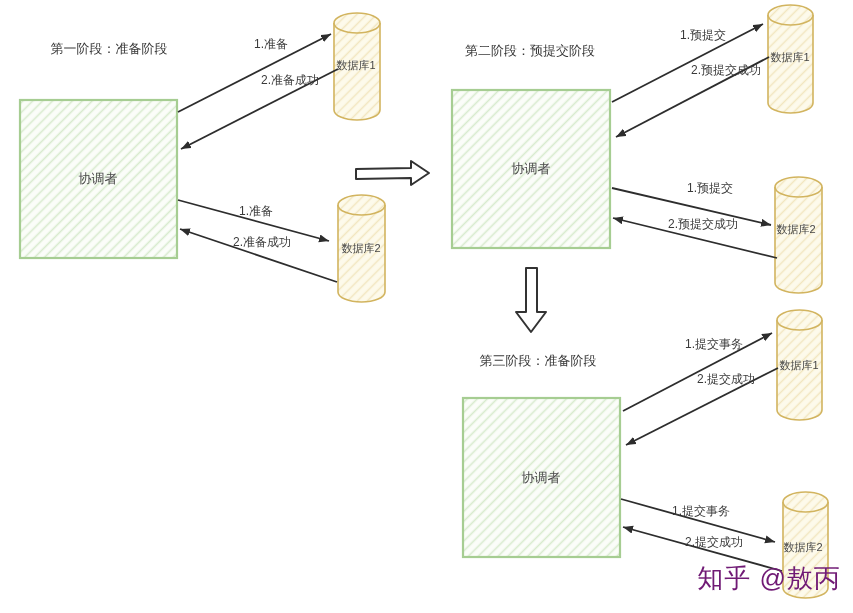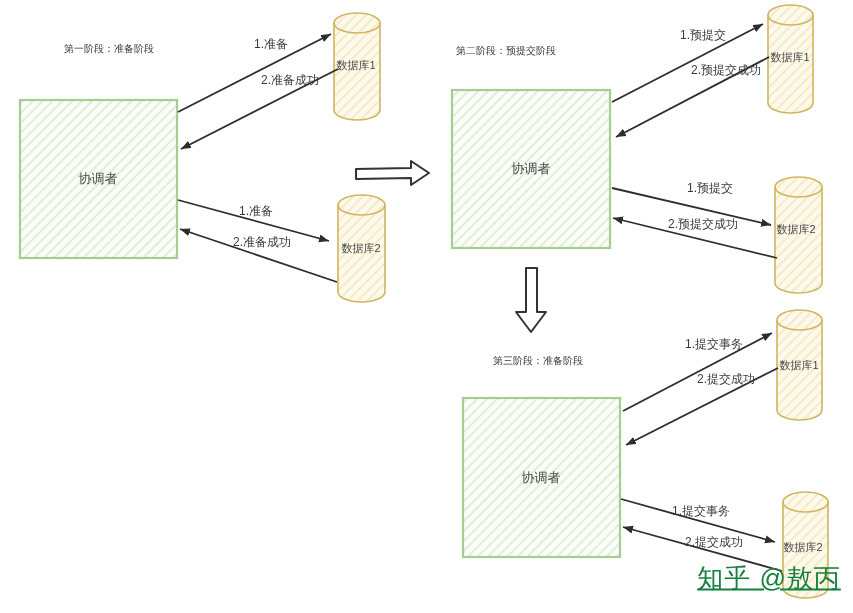--- a/index.html
+++ b/index.html
@@ -2,25 +2,25 @@
 <html><head>
 <meta charset="utf-8">
 <style>
   html,body { margin:0; padding:0; background:#ffffff; }
   .canvas {
     position:relative; width:853px; height:613px; background:#ffffff;
     font-family:"Liberation Sans","DejaVu Sans",sans-serif; overflow:hidden;
   }
   .layer { position:absolute; left:0; top:0; }
   .t { position:absolute; transform:translate(-50%,-50%); white-space:nowrap; color:#3d3d3d; }
-  .title { font-size:10px; color:#383838; }
+  .title { font-size:13px; color:#383838; }
   .node-label { font-size:13px; color:#4a4a4a; }
   .db-label { font-size:11px; color:#454545; }
   .msg { font-size:12px; color:#3a3a3a; }
-  .watermark { font-size:26px; color:#15803d; letter-spacing:1px;text-decoration:underline; }
+  .watermark { font-size:26px; color:#701a75; letter-spacing:1px; }
   .coord { fill:url(#hg); stroke:#a6cd92; stroke-width:2.2; }
   .cyl { fill:url(#hy); stroke:#d2b45f; stroke-width:1.6; }
   .msg-line { stroke:#2d2d2d; stroke-width:1.8; fill:none; marker-end:url(#ah); }
   .flow { fill:#ffffff; stroke:#333333; stroke-width:2; stroke-linejoin:round; }
 </style>
 </head>
 <body>
 
 <div class="canvas">
 
@@ -81,21 +81,21 @@
 
   <div class="t title" style="left:109px;top:49px">第一阶段：准备阶段</div>
   <div class="t node-label" style="left:98px;top:179px">协调者</div>
   <div class="t db-label" style="left:356px;top:65px">数据库1</div>
   <div class="t db-label" style="left:361px;top:248px">数据库2</div>
   <div class="t msg" style="left:271px;top:44px">1.准备</div>
   <div class="t msg" style="left:290px;top:80px">2.准备成功</div>
   <div class="t msg" style="left:256px;top:211px">1.准备</div>
   <div class="t msg" style="left:262px;top:242px">2.准备成功</div>
 
-  <div class="t title" style="left:506px;top:51px">第二阶段：预提交阶段</div>
+  <div class="t title" style="left:530px;top:51px">第二阶段：预提交阶段</div>
   <div class="t node-label" style="left:531px;top:169px">协调者</div>
   <div class="t db-label" style="left:790px;top:57px">数据库1</div>
   <div class="t db-label" style="left:796px;top:229px">数据库2</div>
   <div class="t msg" style="left:703px;top:35px">1.预提交</div>
   <div class="t msg" style="left:726px;top:70px">2.预提交成功</div>
   <div class="t msg" style="left:710px;top:188px">1.预提交</div>
   <div class="t msg" style="left:703px;top:224px">2.预提交成功</div>
 
   <div class="t title" style="left:538px;top:361px">第三阶段：准备阶段</div>
   <div class="t node-label" style="left:541px;top:478px">协调者</div>

